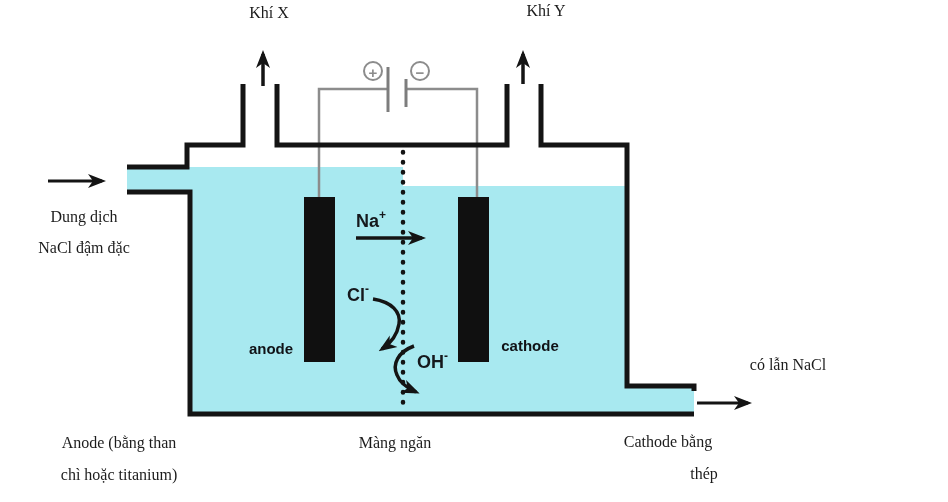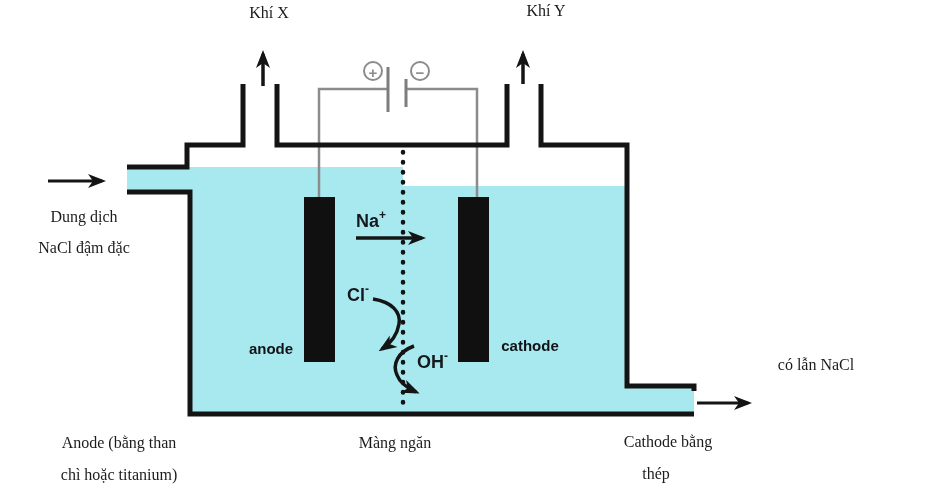--- a/index.html
+++ b/index.html
@@ -96,34 +96,34 @@
 
   <div class="bcircle" style="left:363px;top:61px;">+</div>
   <div class="bcircle" style="left:410px;top:61px;">−</div>
 
   <div class="lbl" style="left:269px;top:4px;">Khí X</div>
   <div class="lbl" style="left:514px;top:2px;margin-left:32px;">Khí Y</div>
 
   <div class="lbl" style="left:84px;top:208px;">Dung dịch</div>
   <div class="lbl" style="left:84px;top:239px;">NaCl đậm đặc</div>
 
-  <div class="lbl" style="left:788px;top:356px;margin-left:28px;">có lẫn NaCl</div>
+  <div class="lbl" style="left:788px;top:356px;">có lẫn NaCl</div>
 
   <div class="electrode-lbl" style="left:271px;top:340px;">anode</div>
   <div class="electrode-lbl" style="left:530px;top:337px;">cathode</div>
 
   <div class="ion" style="left:356px;top:209px;">
     <span>Na</span><sup>+</sup>
   </div>
   <div class="ion" style="left:347px;top:283px;">
     <span>Cl</span><sup>-</sup>
   </div>
   <div class="ion" style="left:417px;top:320px;margin-top:30px;">
     <span>OH</span><sup>-</sup>
   </div>
 
   <div class="lbl" style="left:119px;top:434px;">Anode (bằng than</div>
   <div class="lbl" style="left:119px;top:466px;">chì hoặc titanium)</div>
   <div class="lbl" style="left:395px;top:434px;">Màng ngăn</div>
   <div class="lbl" style="left:668px;top:433px;">Cathode bằng</div>
-  <div class="lbl" style="left:656px;top:465px;text-align:center;">thép</div>
+  <div class="lbl" style="left:704px;top:465px;text-align:center;">thép</div>
 
 </div>
 
 </body></html>

